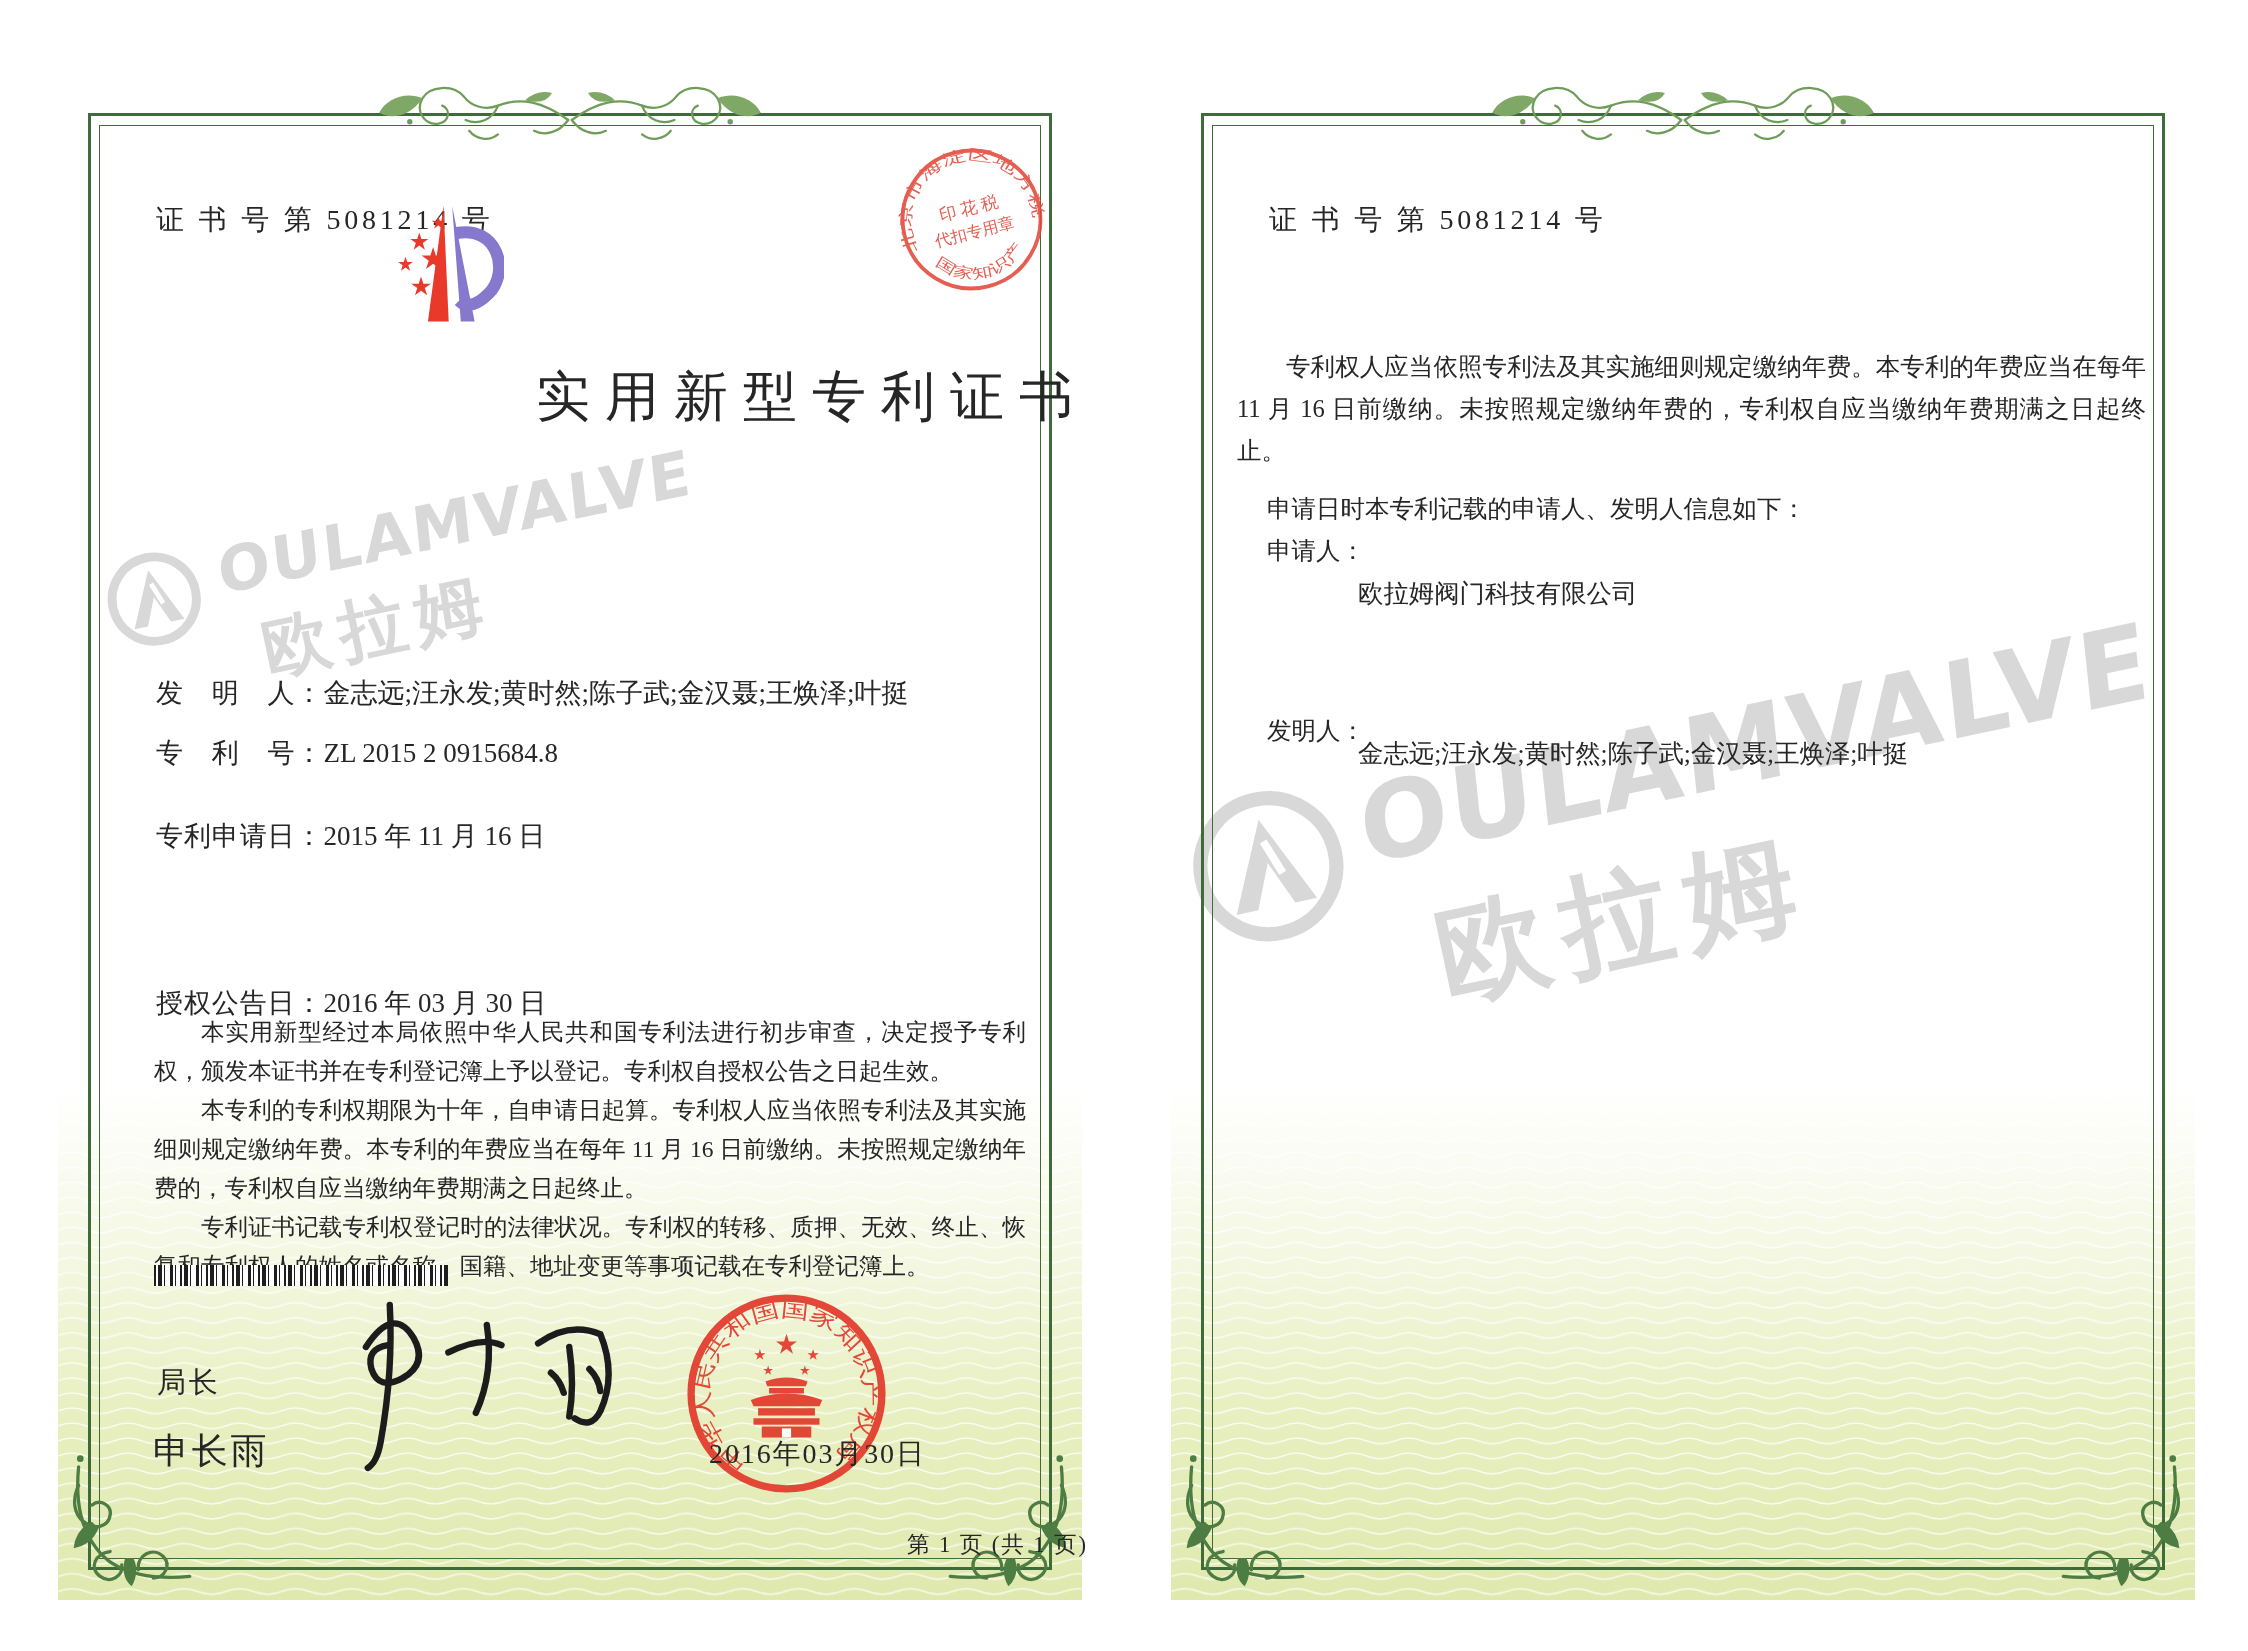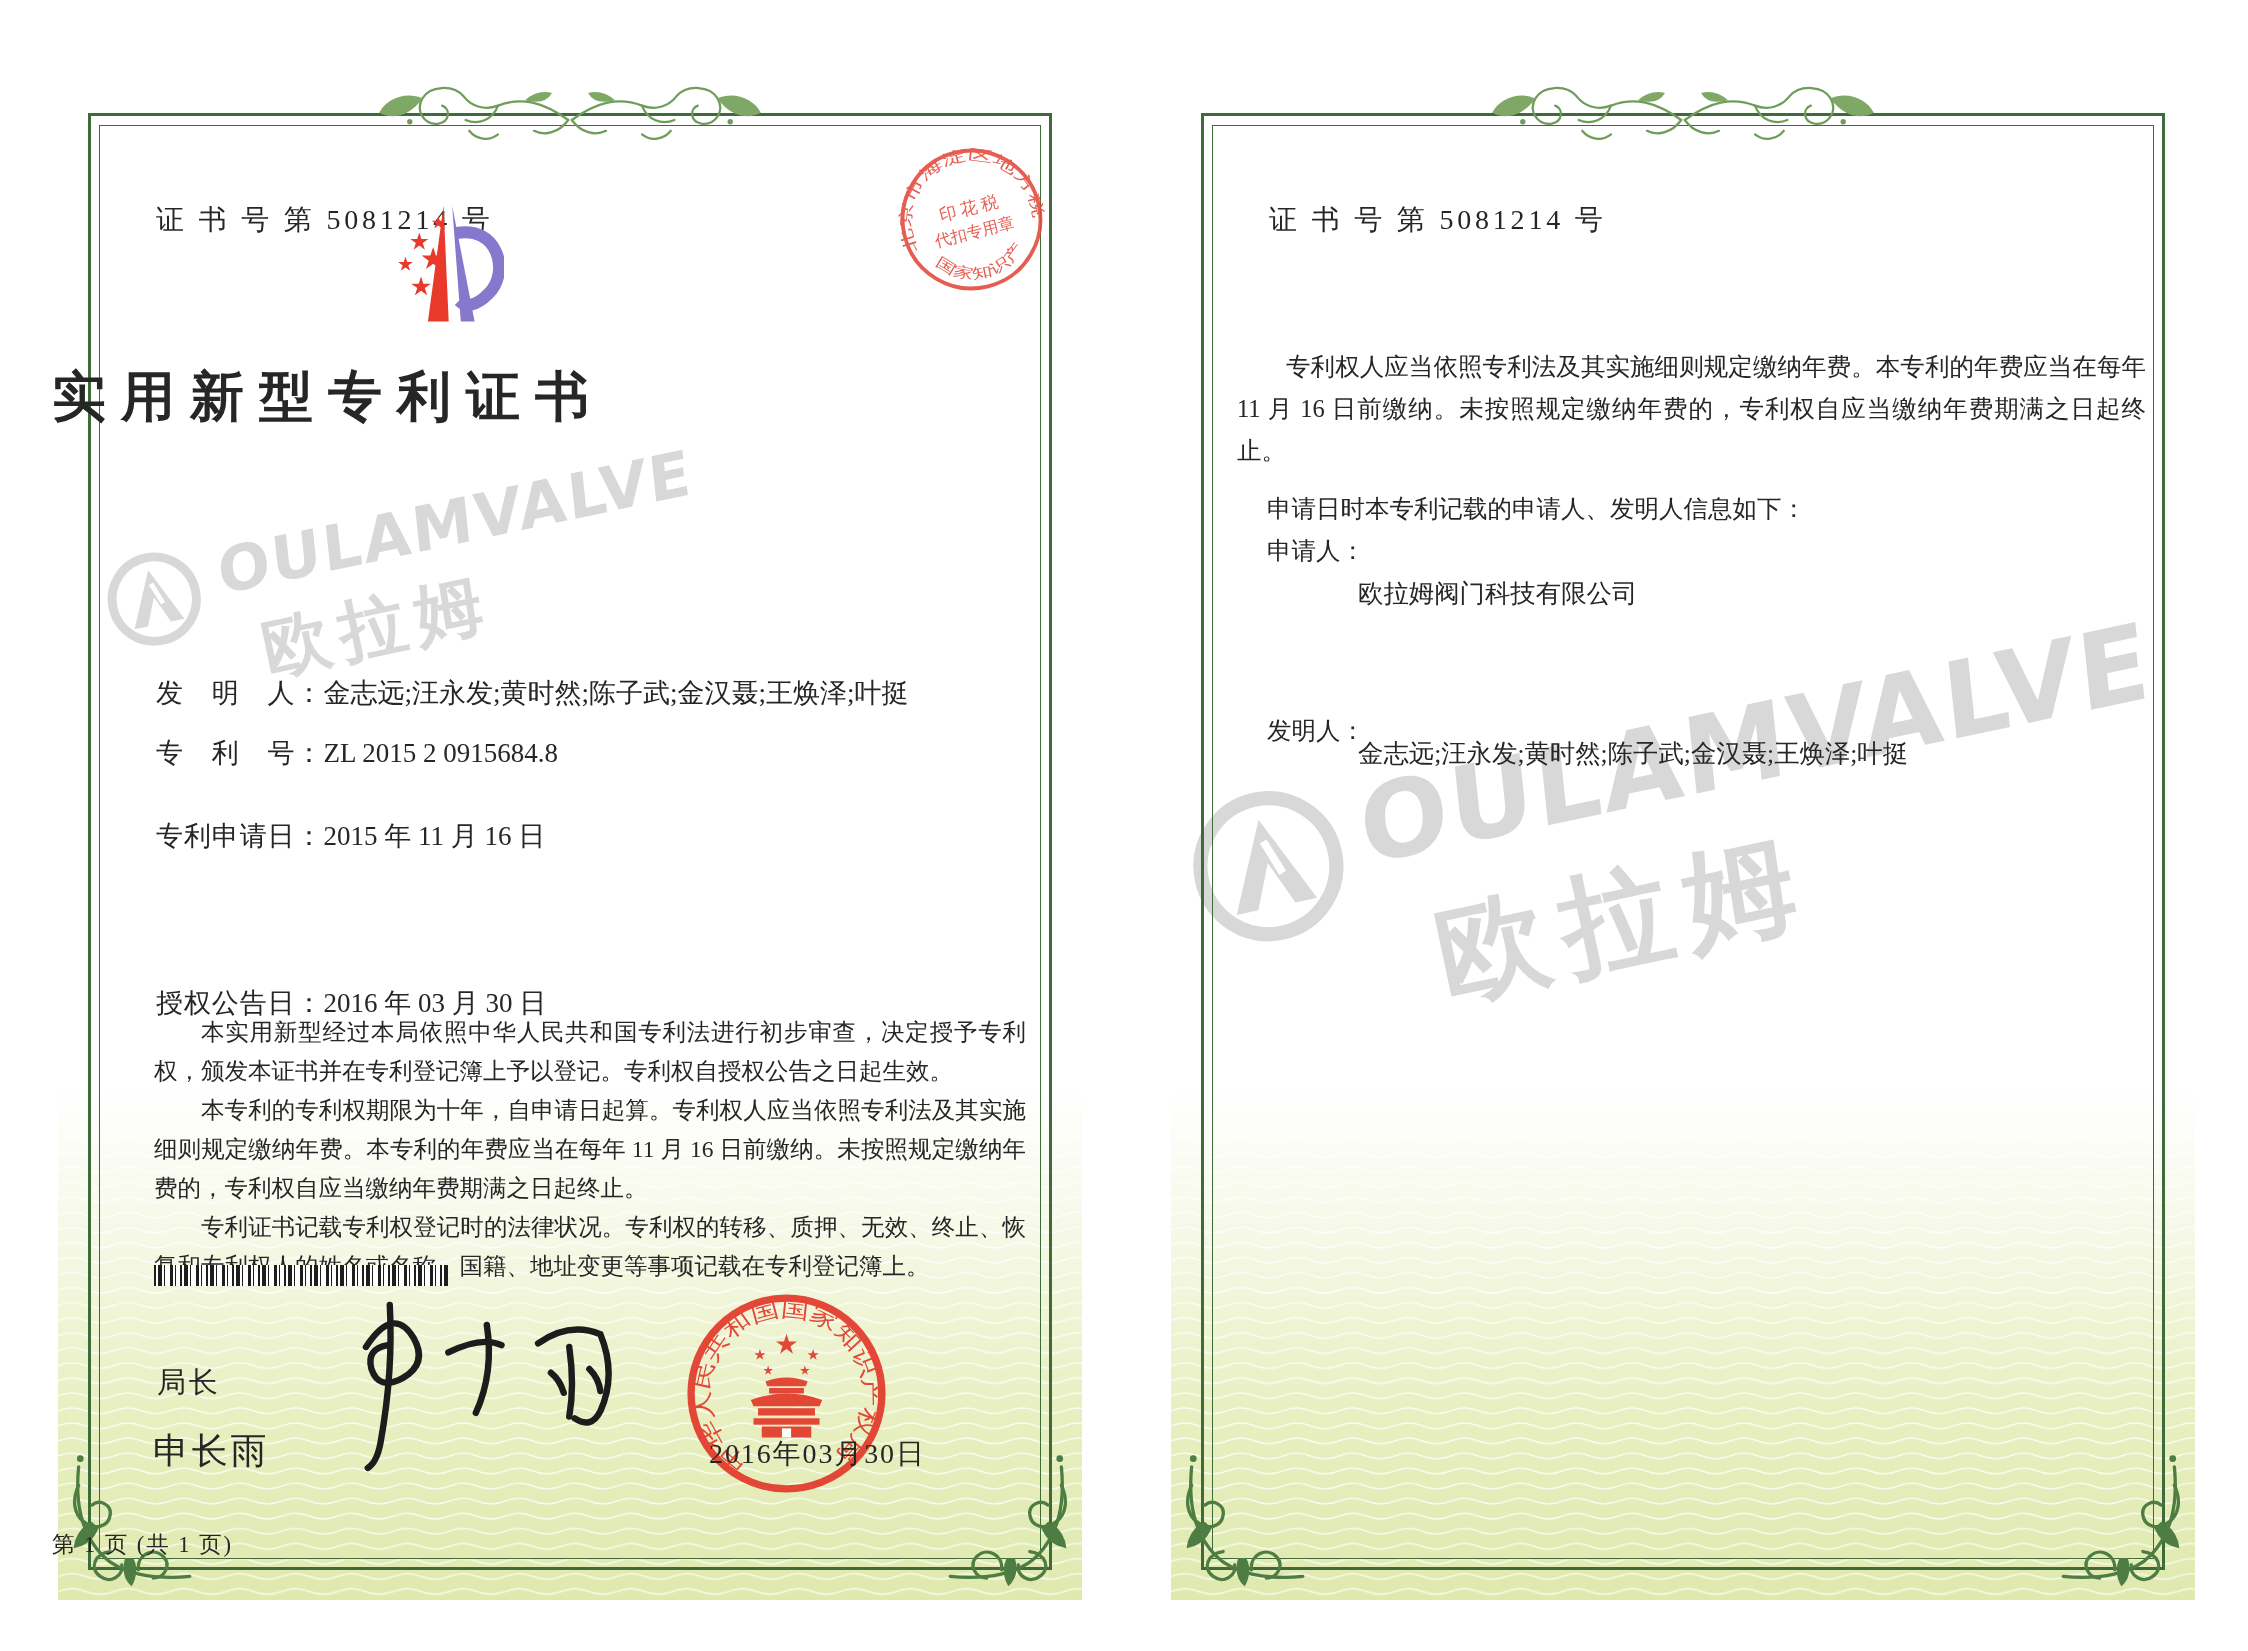--- a/index.html
+++ b/index.html
@@ -47,34 +47,34 @@
   #page-right .wm{left:28px;top:629px}
   #page-right .wm svg{width:158px;height:158px}
   #page-right .wm-latin{font-size:105px}
   #page-right .wm-cn{font-size:111px;letter-spacing:15px;margin:7.5px 0 0 49px}
 
   
   .content{position:absolute;inset:0;z-index:3}
   .cert-no{position:absolute;left:104px;top:130px;font-size:28px;letter-spacing:3.8px;white-space:nowrap}
   .logo{position:absolute;left:331px;top:128px;width:121px;height:136px}
   .stamp{position:absolute;left:843px;top:72px;width:153px;height:153px;transform:rotate(-14deg);opacity:.88;z-index:4}
-  .title{position:absolute;left:0;right:0;top:290px;text-align:left;font-size:54px;font-weight:700;letter-spacing:15px;white-space:nowrap}
+  .title{position:absolute;left:0;right:0;top:290px;text-align:right;font-size:54px;font-weight:400;letter-spacing:15px;white-space:nowrap}
   .field{position:absolute;left:104px;font-size:27px;white-space:nowrap}
   .field .lab{letter-spacing:0.9px}
   .f0{top:496px}.f1{top:604px}.f2{top:664px}.f3{top:747px}.f4{top:831px}.f5{top:914px}
   .paras{position:absolute;left:102px;right:62px;top:942px;font-size:23.5px;line-height:39px;text-align:justify}
   .paras p{text-indent:2em}
   .barcode{position:absolute;left:102px;top:1194px;width:294px;height:21px;z-index:3;
     background:repeating-linear-gradient(90deg,#1e1e1e 0 1.9px,#fff 1.9px 3.8px,#1e1e1e 3.8px 8.5px,#fff 8.5px 10.4px,#1e1e1e 10.4px 11.3px,#fff 11.3px 16px,#1e1e1e 16px 19px,#fff 19px 21px,#1e1e1e 21px 21.7px,#fff 21.7px 26px)}
   .dir-title{position:absolute;left:105px;top:1292px;font-size:29px;letter-spacing:2.8px}
   .dir-name{position:absolute;left:101px;top:1356px;font-size:36px;letter-spacing:2.8px}
   .signature{position:absolute;left:259px;top:1213px;width:348px;height:202px;z-index:3}
   .seal{position:absolute;left:629px;top:1217px;width:211px;height:211px;opacity:.92;z-index:4}
   .seal-date{position:absolute;left:657px;top:1364px;font-size:28px;letter-spacing:1.9px;z-index:5;white-space:nowrap}
-  .footer{position:absolute;left:0;right:0;top:1458px;text-align:left;font-size:22.6px;letter-spacing:1.9px}
+  .footer{position:absolute;left:0;right:0;top:1458px;text-align:right;font-size:22.6px;letter-spacing:1.9px}
 
   
   .r-para{position:absolute;left:72px;right:55px;top:275px;font-size:24.5px;line-height:42px;text-indent:2em;text-align:justify}
   .r-line{position:absolute;font-size:24.5px;white-space:nowrap}
   .r-intro{left:102px;top:421px}
   .r-applab{left:102px;top:463px}
   .r-appval{left:193px;top:506px;font-size:25.4px}
   .r-invlab{left:102px;top:643px}
   .r-invval{left:193px;top:666px;font-size:25.4px}
 </style>

